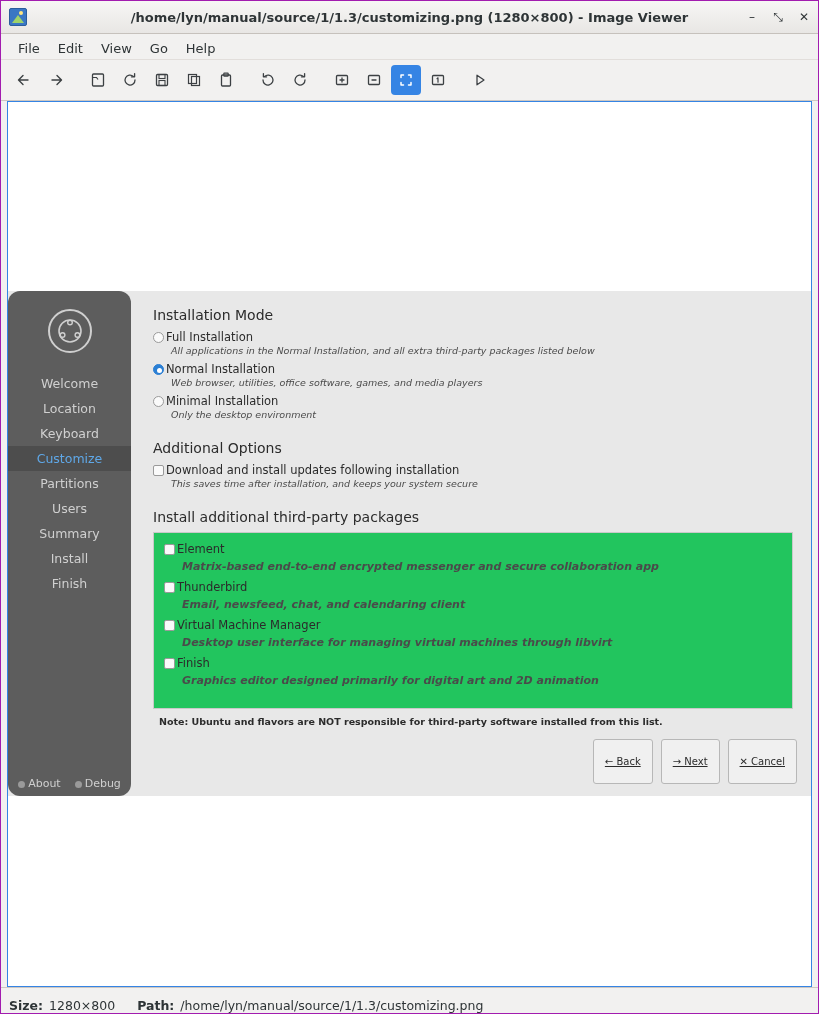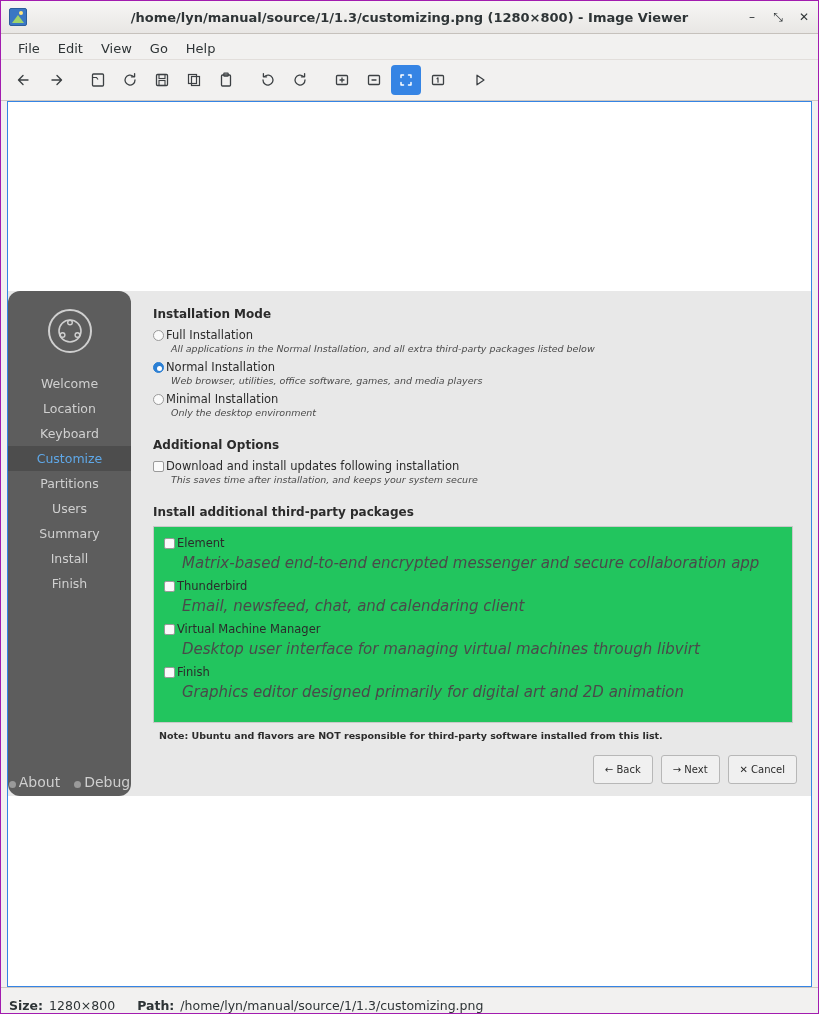--- a/index.html
+++ b/index.html
@@ -168,41 +168,41 @@
     background: #4d4d4d;
     color: #5fa8e8;
   }
   .inst-bottom {
     position: absolute;
     bottom: 6px;
     left: 0; right: 0;
     display: flex;
     justify-content: center;
     gap: 14px;
-    font-size: 14px;
+    font-size: 11px;
     color: #cfcfcf;
   }
   .inst-bottom span.dot {
     display: inline-block;
     width: 7px; height: 7px;
     border-radius: 50%;
     background: #9a9a9a;
     margin-right: 3px;
     vertical-align: -1px;
   }
   .inst-main {
     flex: 1;
     padding: 16px 20px 0 22px;
     position: relative;
     color: #2b2b2b;
   }
   .inst-h {
-    font-size: 12px;
+    font-size: 14px;
     margin: 0 0 7px 0;
-    font-weight: bold;
+    font-weight: normal;
     color: #2b2b2b;
   }
   .inst-h.second { margin-top: 20px; }
   .radio-row, .check-row {
     display: flex;
     align-items: flex-start;
     gap: 2px;
     margin-bottom: 1px;
   }
   .radio {
@@ -245,49 +245,51 @@
     margin: 1px 0 6px 18px;
   }
   .pkg-box {
     border: 1px solid #c9c9c9;
     background: #22c55e;
     padding: 9px 10px 14px 10px;
     margin-top: 4px;
   }
   .pkg-item { margin-bottom: 4px; }
   .pkg-desc {
-    font-size: 15px;
+    font-size: 11px;
     font-style: italic;
     color: #4a4a4a;
     margin: 1px 0 7px 18px;
+    font-weight: bold;
   }
   .inst-note {
     font-size: 9.5px;
     font-weight: bold;
     color: #2b2b2b;
     margin-top: 7px;
     margin-left: 6px;
   }
   .inst-buttons {
     position: absolute;
     right: 16px;
     bottom: 12px;
     display: flex;
     gap: 8px;
   }
   .inst-btn {
     background: #f0f0f0;
     border: 1px solid #b7b7b7;
     border-radius: 3px;
     font-size: 10px;
-    padding: 8px 11px;
+    padding: 16px 11px;
     color: #2b2b2b;
     cursor: pointer;
     min-width: 52px;
     text-align: center;
+    text-decoration: underline;
   }
   
   .statusbar {
     height: 26px;
     flex: 0 0 26px;
     display: flex;
     align-items: flex-end;
     padding-left: 8px;
     gap: 6px;
     font-size: 12.5px;

